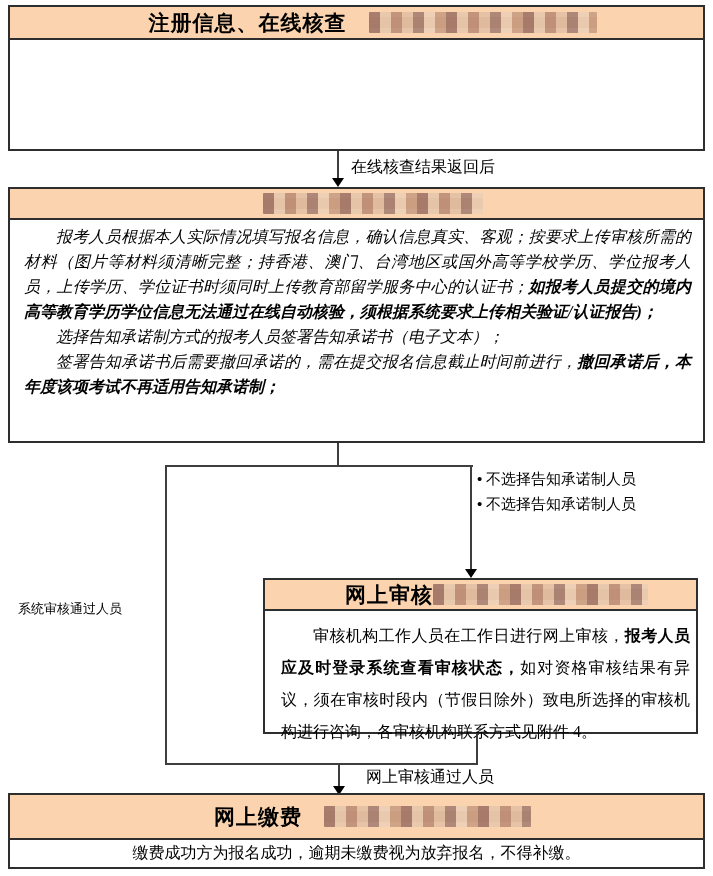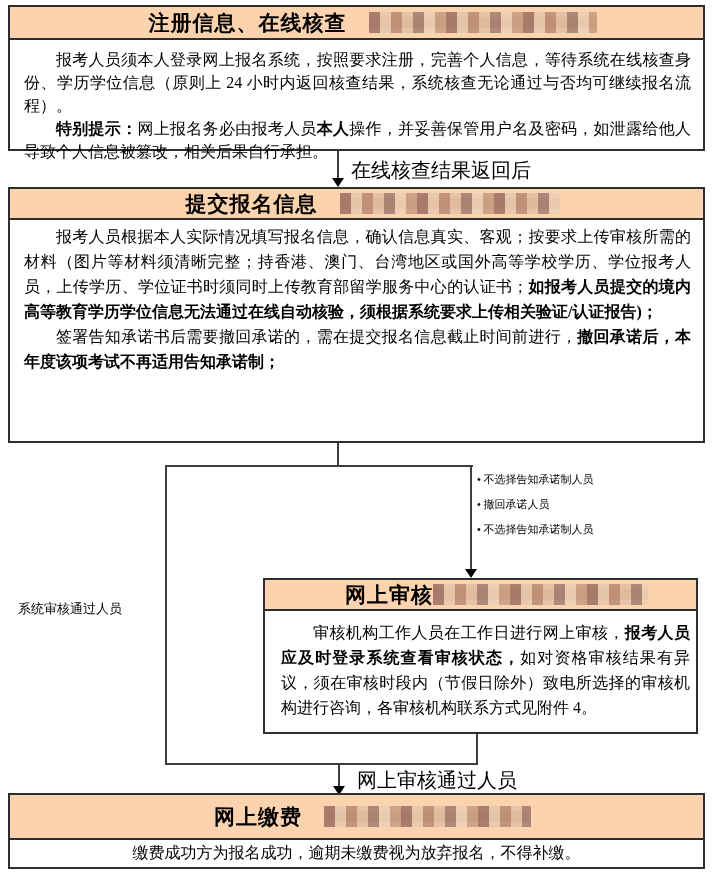--- a/index.html
+++ b/index.html
@@ -34,107 +34,102 @@
   .step-body{box-sizing:border-box;text-align:justify;}
   .para{margin:0;text-indent:2em;}
   .b{font-weight:bold;}
   .body16{font-size:16px;}
   
   #box1{left:8px;top:5px;width:697px;height:146px;}
   #box1 .step-header{height:33px;}
   #box1 .step-body{padding:8px 12px 0 14px;line-height:23px;}
   #box2{left:8px;top:187px;width:697px;height:256px;}
   #box2 .step-header{height:31px;}
-  #box2 .step-body{padding:4px 12px 0 14px;line-height:25px;}
+  #box2 .step-body{padding:4px 12px 0 14px;line-height:25px;font-style:italic;}
   #box3{left:263px;top:578px;width:435px;height:156px;}
   #box3 .step-header{height:31px;gap:0;}
-  #box3 .step-body{padding:9px 6px 0 16px;line-height:25px;}
+  #box3 .step-body{padding:9px 6px 0 16px;line-height:32px;}
   #box4{left:8px;top:793px;width:697px;height:76px;}
   #box4 .step-header{height:45px;}
   #box4 .step-body{height:27px;display:flex;align-items:center;justify-content:center;text-align:center;}
   
   .vline,.hline{position:absolute;background:#3e3e3e;}
   .vline{width:2px;}
   .hline{height:2px;}
   .arrow-head{
     position:absolute;width:0;height:0;
     border-left:6px solid transparent;border-right:6px solid transparent;
     border-top:9px solid #000;
   }
-  .edge-label{position:absolute;font-size:20px;white-space:nowrap;}
+  .edge-label{position:absolute;font-size:16px;white-space:nowrap;}
   
   #branch-bullets{position:absolute;left:477px;top:467px;list-style:none;margin:0;padding:0;}
-  #branch-bullets li{font-size:11px;line-height:25px;white-space:nowrap;}
+  #branch-bullets li{font-size:15px;line-height:25px;white-space:nowrap;}
   #branch-bullets li::before{content:"\2022\00a0";font-weight:bold;}
   
   #red1{width:228px;}
   #red2{width:220px;}
   #red3{width:215px;}
   #red4{width:207px;}
 </style>
 </head>
 <body>
 
 <div id="stage">
 
   <div class="flow-box" id="box1">
     <div class="step-header">
       <span class="step-title">注册信息、在线核查</span>
       <span class="redacted" id="red1"></span>
     </div>
-    <div class="step-body body16">
-        <p class="para"><span>报考人员须本人登录网上报名系统，按照要求注册，完善个人信息，等待系统在线核查身份、学历学位信息（原则上 24 小时内返回核查结果，系统核查无论通过与否均可继续报名流程）。</span></p>
-        <p class="para"><span class="b">特别提示：</span><span>网上报名务必由报考人员</span><span class="b">本人</span><span>操作，并妥善保管用户名及密码，如泄露给他人导致个人信息被篡改，相关后果自行承担。</span></p>
-      </div>
   </div>
 
   <div class="vline" style="left:337px;top:151px;height:29px;"></div>
   <div class="arrow-head" style="left:332px;top:178px;"></div>
   <div class="edge-label" style="left:351px;top:157px;">在线核查结果返回后</div>
 
   <div class="flow-box" id="box2">
     <div class="step-header">
-      <span class="step-title">提交报名信息</span>
       <span class="redacted" id="red2"></span>
     </div>
     <div class="step-body body16">
         <p class="para"><span>报考人员根据本人实际情况填写报名信息，确认信息真实、客观；按要求上传审核所需的材料（图片等材料须清晰完整；持香港、澳门、台湾地区或国外高等学校学历、学位报考人员，上传学历、学位证书时须同时上传教育部留学服务中心的认证书；</span><span class="b">如报考人员提交的境内高等教育学历学位信息无法通过在线自动核验，须根据系统要求上传相关验证/认证报告)；</span></p>
+        <p class="para"><span>选择告知承诺制方式的报考人员签署告知承诺书（电子文本）；</span></p>
         <p class="para"><span>签署告知承诺书后需要撤回承诺的，需在提交报名信息截止时间前进行，</span><span class="b">撤回承诺后，本年度该项考试不再适用告知承诺制；</span></p>
       </div>
   </div>
 
   <div class="vline" style="left:337px;top:443px;height:24px;"></div>
   <div class="hline" style="left:165px;top:465px;width:308px;"></div>
 
   <div class="vline" style="left:165px;top:465px;height:300px;"></div>
   <div class="edge-label" style="left:18px;top:600px;font-size:13px;">系统审核通过人员</div>
 
   <div class="vline" style="left:470px;top:465px;height:106px;"></div>
   <div class="arrow-head" style="left:465px;top:569px;"></div>
   <ul id="branch-bullets">
     <li>不选择告知承诺制人员</li>
-    <li>撤回承诺人员</li>
     <li>不选择告知承诺制人员</li>
   </ul>
 
   <div class="flow-box" id="box3">
     <div class="step-header">
       <span class="step-title">网上审核</span>
       <span class="redacted" id="red3"></span>
     </div>
     <div class="step-body body16">
         <p class="para"><span>审核机构工作人员在工作日进行网上审核，</span><span class="b">报考人员应及时登录系统查看审核状态，</span><span>如对资格审核结果有异议，须在审核时段内（节假日除外）致电所选择的审核机构进行咨询，各审核机构联系方式见附件 4。</span></p>
       </div>
   </div>
 
   <div class="vline" style="left:476px;top:734px;height:31px;"></div>
   <div class="hline" style="left:165px;top:763px;width:313px;"></div>
   <div class="vline" style="left:338px;top:763px;height:26px;"></div>
   <div class="arrow-head" style="left:333px;top:786px;"></div>
-  <div class="edge-label" style="left:357px;top:767px;">网上审核通过人员</div>
+  <div class="edge-label" style="left:366px;top:767px;">网上审核通过人员</div>
 
   <div class="flow-box" id="box4">
     <div class="step-header">
       <span class="step-title">网上缴费</span>
       <span class="redacted" id="red4"></span>
     </div>
     <div class="step-body body16">
       <span>缴费成功方为报名成功，逾期未缴费视为放弃报名，不得补缴。</span>
     </div>
   </div>

